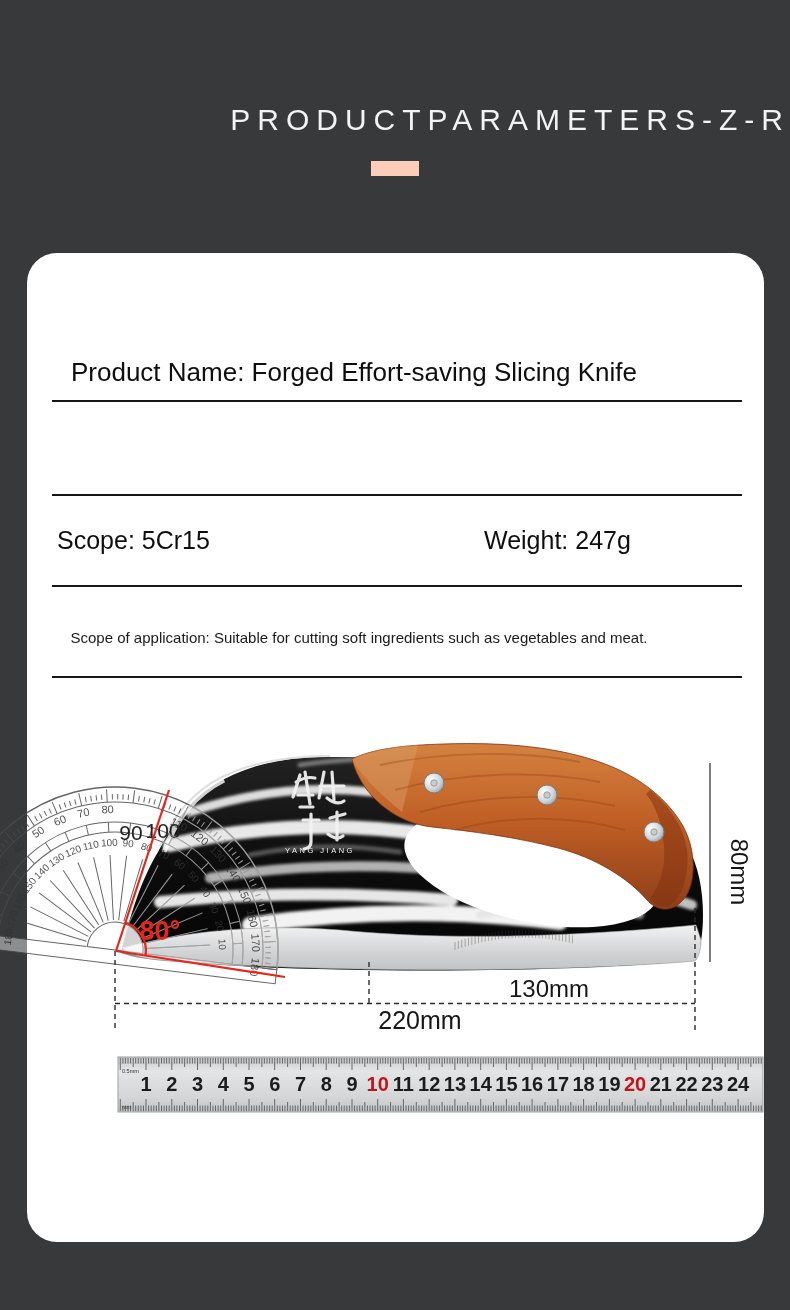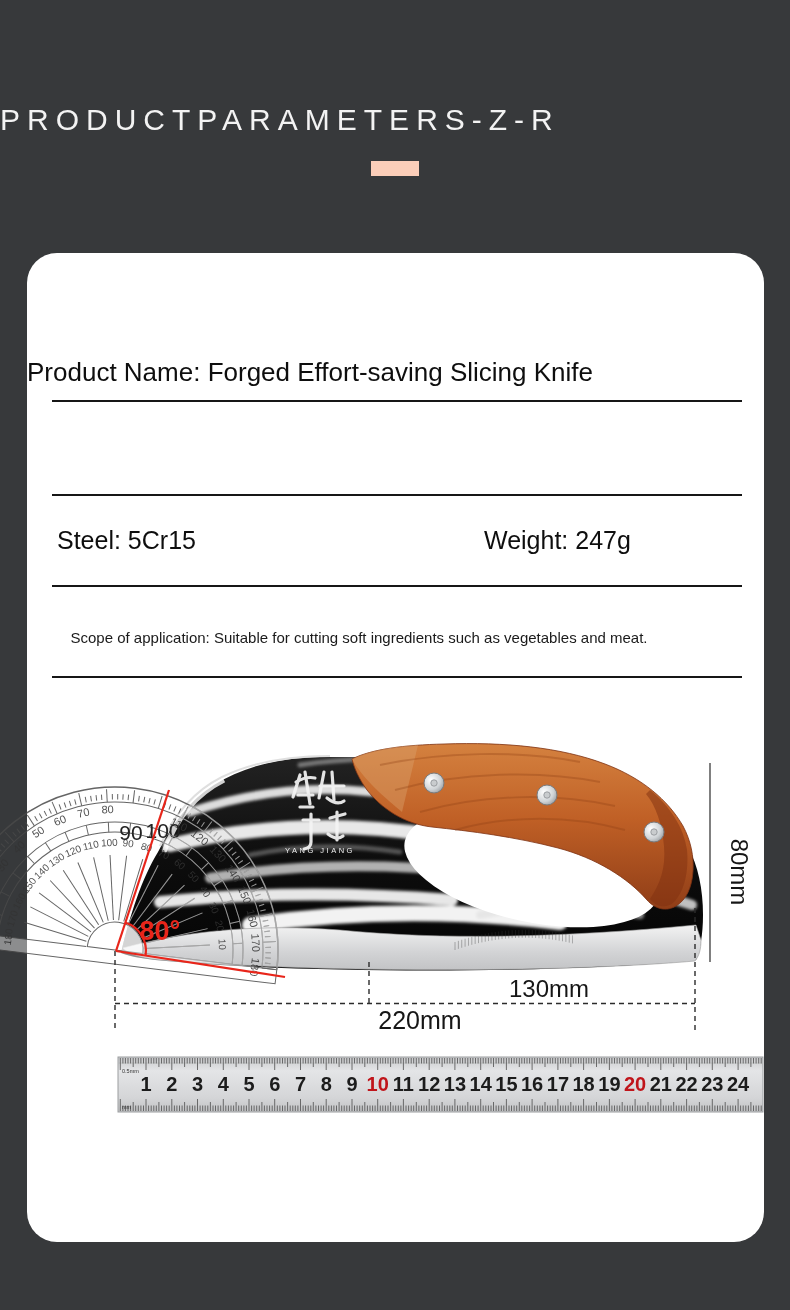--- a/index.html
+++ b/index.html
@@ -1,24 +1,24 @@
 <!DOCTYPE html>
 <html><head>
 <meta charset="utf-8">
 <style>
   html,body{margin:0;padding:0;}
   body{font-family:"Liberation Sans","DejaVu Sans",sans-serif;}
   #stage{position:relative;width:790px;height:1310px;background:#37393b;overflow:hidden;}
-  .title{position:absolute;left:0;top:103px;width:790px;text-align:left;
+  .title{position:absolute;left:0;top:103px;width:790px;text-align:right;
          color:#f3f3f3;font-size:30px;letter-spacing:7px;font-weight:500;}
   .accent{position:absolute;left:371px;top:161px;width:48px;height:15px;background:#fbceb9;}
   .card{position:absolute;left:27px;top:253px;width:737px;height:989px;background:#ffffff;border-radius:30px;}
   .cardline{position:absolute;left:52px;width:690px;height:2px;background:#161616;}
   .ln1{top:400px}.ln2{top:494px}.ln3{top:585px}.ln4{top:676px}
-  .pname{position:absolute;left:27px;top:357px;width:654px;text-align:left;
+  .pname{position:absolute;left:27px;top:357px;width:654px;text-align:center;
          color:#0e0e0e;font-size:26px;}
   .spec{position:absolute;color:#0e0e0e;font-size:25px;white-space:nowrap;}
   .sp-th{left:59px;top:447px}.sp-ha{left:456px;top:447px}
   .sp-st{left:57px;top:526px}.sp-we{left:484px;top:526px}
   .scope{position:absolute;left:27px;top:629px;width:664px;text-align:center;
          color:#1a1a1a;font-size:15px;}
   #fig{position:absolute;left:0;top:688px;}
   svg text{font-family:"Liberation Sans","DejaVu Sans",sans-serif;}
 </style>
 </head>
@@ -27,21 +27,21 @@
 <div id="stage">
 
   <div class="title">PRODUCTPARAMETERS-Z-R</div>
   <div class="accent"></div>
 
   <div class="card"></div>
 
   <div class="pname">Product Name: Forged Effort-saving Slicing Knife</div>
   <div class="cardline ln1"></div>
   <div class="cardline ln2"></div>
-  <div class="spec sp-st">Steel: 5Cr15</div>
+  <div class="spec sp-st">Scope: 5Cr15</div>
   <div class="spec sp-we">Weight: 247g</div>
   <div class="cardline ln3"></div>
   <div class="scope">Scope of application: Suitable for cutting soft ingredients such as vegetables and meat.</div>
   <div class="cardline ln4"></div>
 
   <svg id="fig" width="790" height="430" viewBox="0 688 790 430">
     <defs>
       <linearGradient id="bladeG" x1="0" y1="750" x2="0" y2="970" gradientUnits="userSpaceOnUse">
         <stop offset="0" stop-color="#242424"></stop>
           <stop offset="0.5" stop-color="#0d0d0d"></stop>

